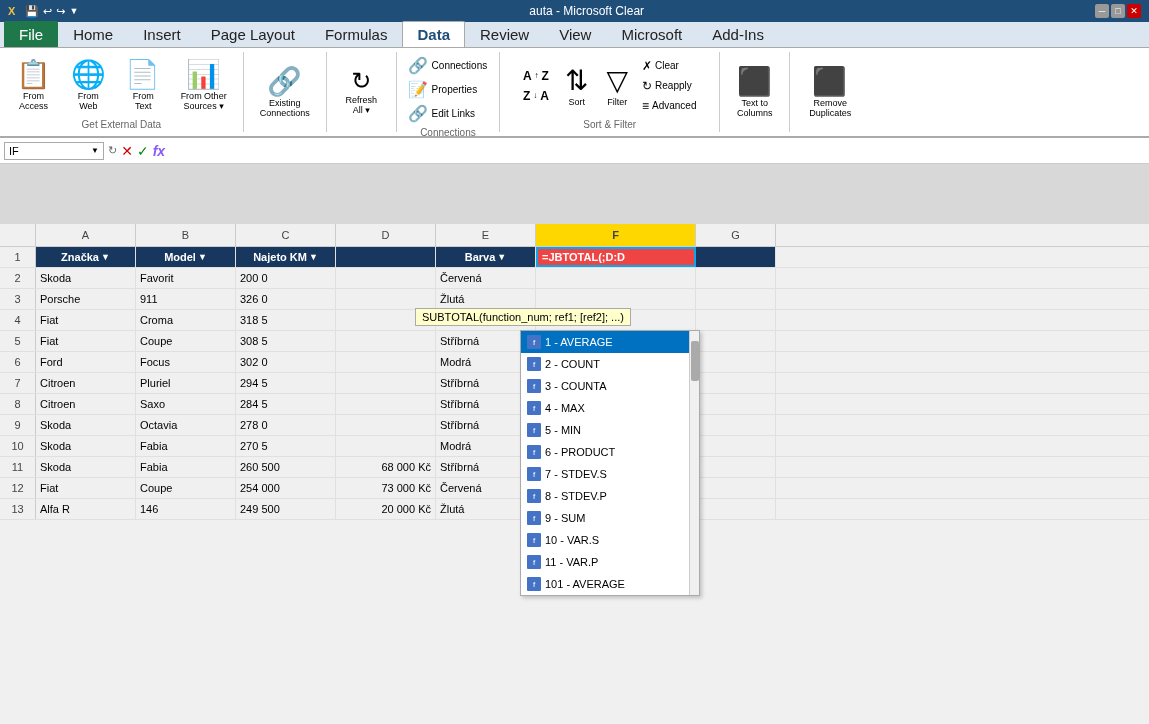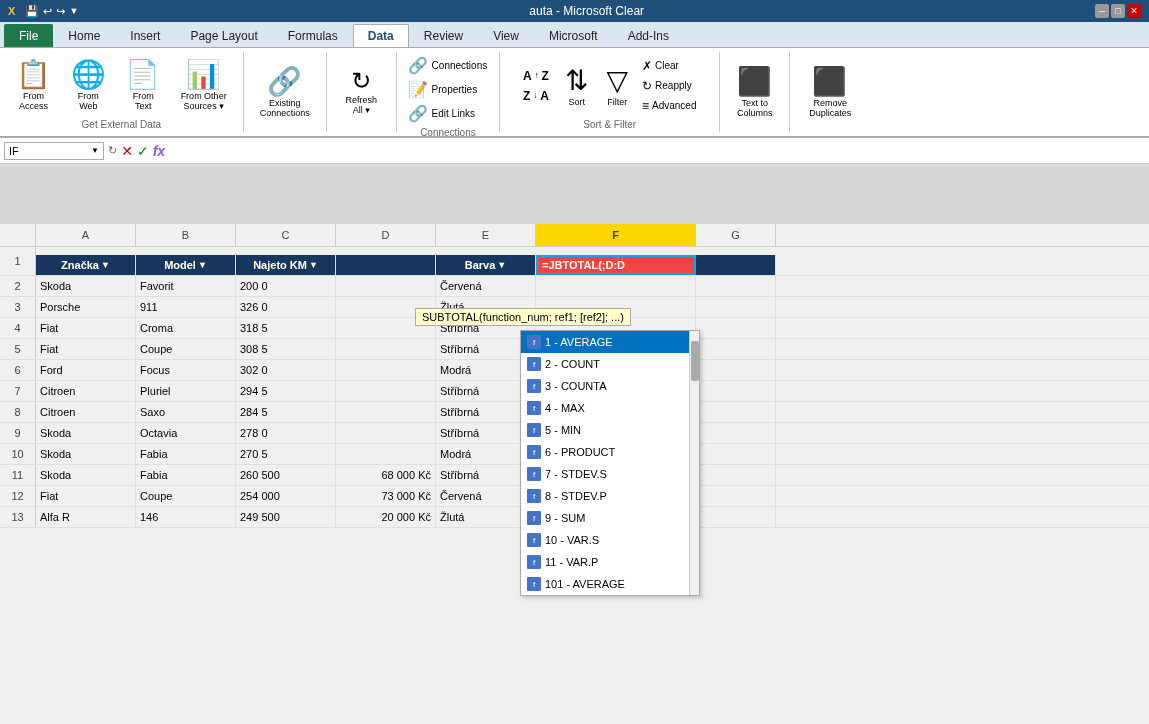--- a/index.html
+++ b/index.html
@@ -24,21 +24,21 @@
     .ribbon-tabs {
       background: #dce6f1;
       height: 26px;
       display: flex;
       align-items: flex-end;
       padding-left: 4px;
       border-bottom: 1px solid #aaa;
     }
     .ribbon-tab {
       padding: 4px 14px;
-      font-size: 12px;
+      font-size: 15px;
       cursor: pointer;
       border: 1px solid transparent;
       border-bottom: none;
       border-radius: 2px 2px 0 0;
       background: transparent;
       color: #222;
     }
     .ribbon-tab.active {
       background: white;
       border-color: #aaa;
@@ -261,21 +261,21 @@
     }
     .scroll-thumb {
       width: 8px;
       height: 40px;
       background: #aaa;
       border-radius: 2px;
       margin-top: 10px;
     }
 
     
-    .data-row.row-1 .cell { font-weight: bold; background: #17375e; color: white; margin-top: 8px; }
+    .data-row.row-1 .cell { font-weight: bold; background: #17375e; color: white; }
     .data-row.row-1 .cell .dropdown-arrow { color: white; }
 
     .dropdown-arrow {
       font-size: 9px;
       color: #666;
       margin-left: 2px;
     }
 
     .col-a { width: 100px; }
     .col-b { width: 100px; }

